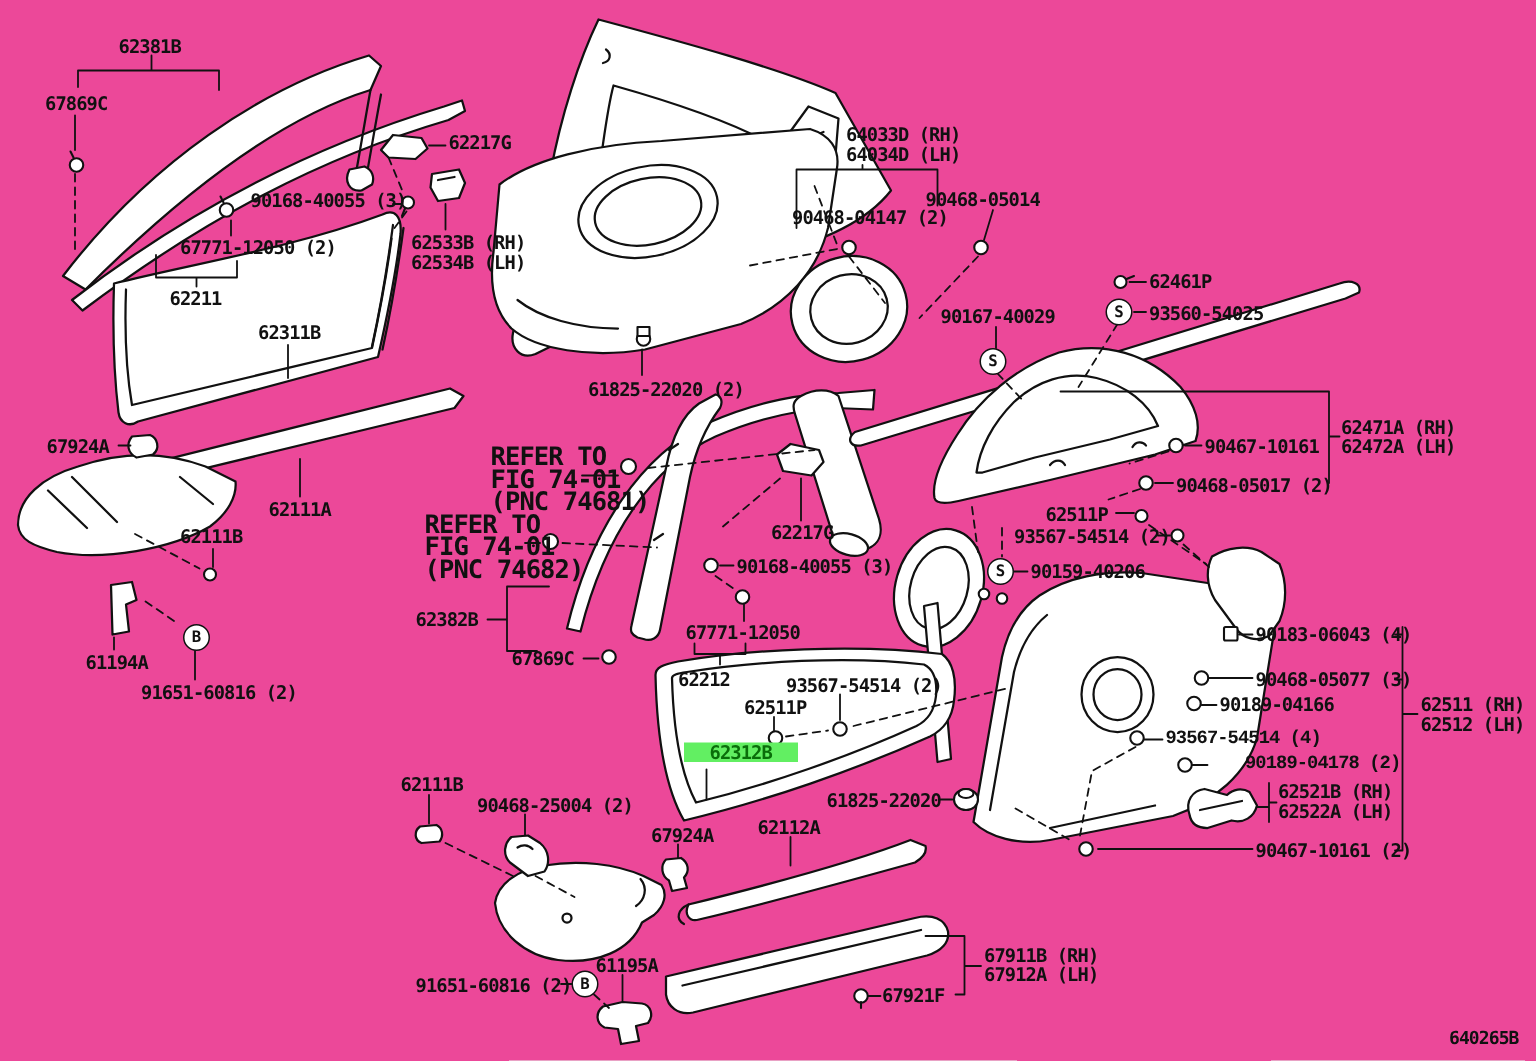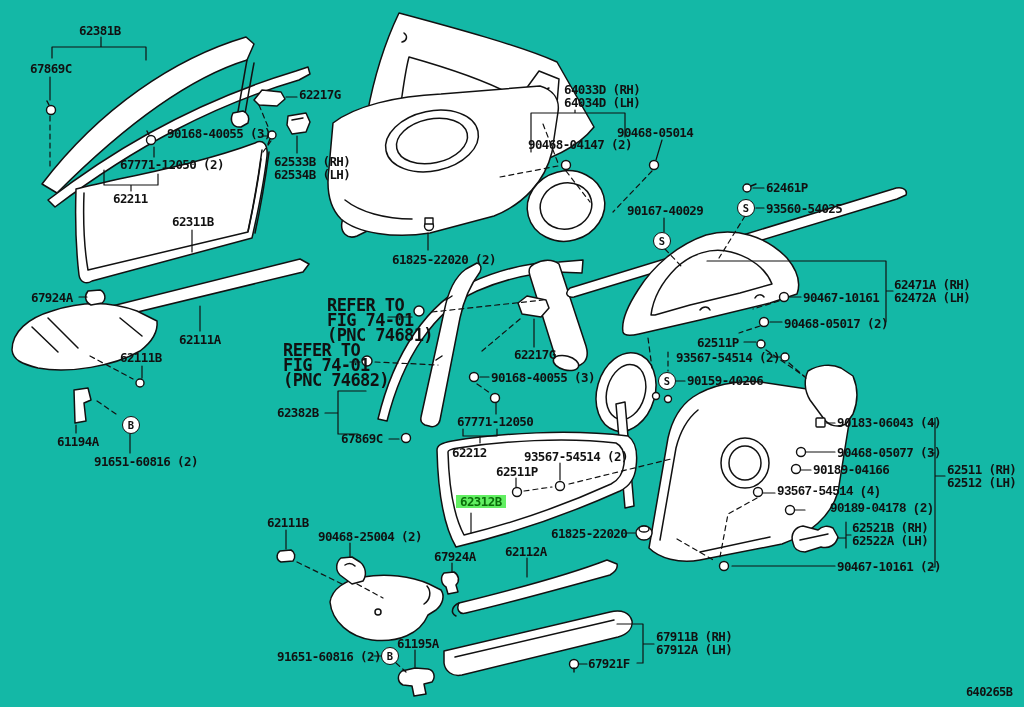--- a/index.html
+++ b/index.html
@@ -1,23 +1,23 @@
 <!DOCTYPE html>
 <html><head>
 <meta charset="utf-8">
 <style>
   html,body{margin:0;padding:0;background:#e8e8e8;}
-  #stage{position:relative;width:1024px;height:707px;background:#14b8a6;overflow:hidden;
+  #stage{position:relative;width:1024px;height:707px;background:#ec4899;overflow:hidden;
          font-family:"DejaVu Sans Mono","Liberation Mono",monospace;}
   #lineart{position:absolute;left:0;top:0;}
   .lbl{position:absolute;font-weight:bold;color:#111;font-size:12.5px;line-height:1.05;
        letter-spacing:-0.6px;white-space:pre;}
   .lbl.note{font-size:17px;}
   .lbl.code{font-size:12px;}
-  .lbl.hl{background:#62ef62;color:#0a6e0a;padding:0 4px;}
+  .lbl.hl{background:#62ef62;color:#0a6e0a;padding:0 17px;}
   .marker{position:absolute;width:16px;height:16px;border:1.6px solid #111;border-radius:50%;
           background:#fff;color:#111;font-size:10.5px;font-weight:bold;line-height:16px;
           text-align:center;letter-spacing:0;}
 </style>
 </head>
 <body>
 
 <div id="stage">
   <svg id="lineart" width="1024" height="707" viewBox="0 0 1024 707" xmlns="http://www.w3.org/2000/svg">
 

